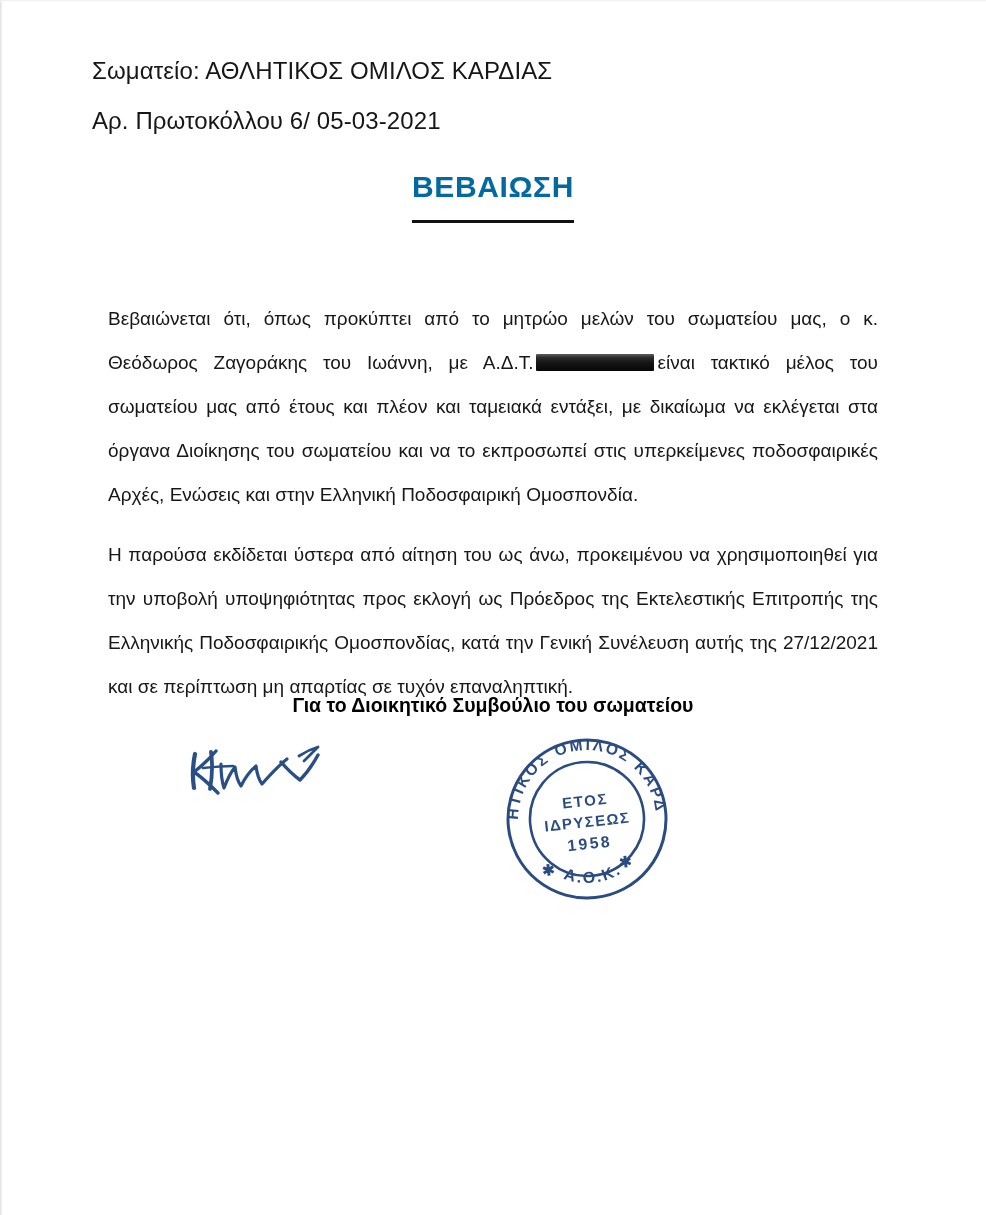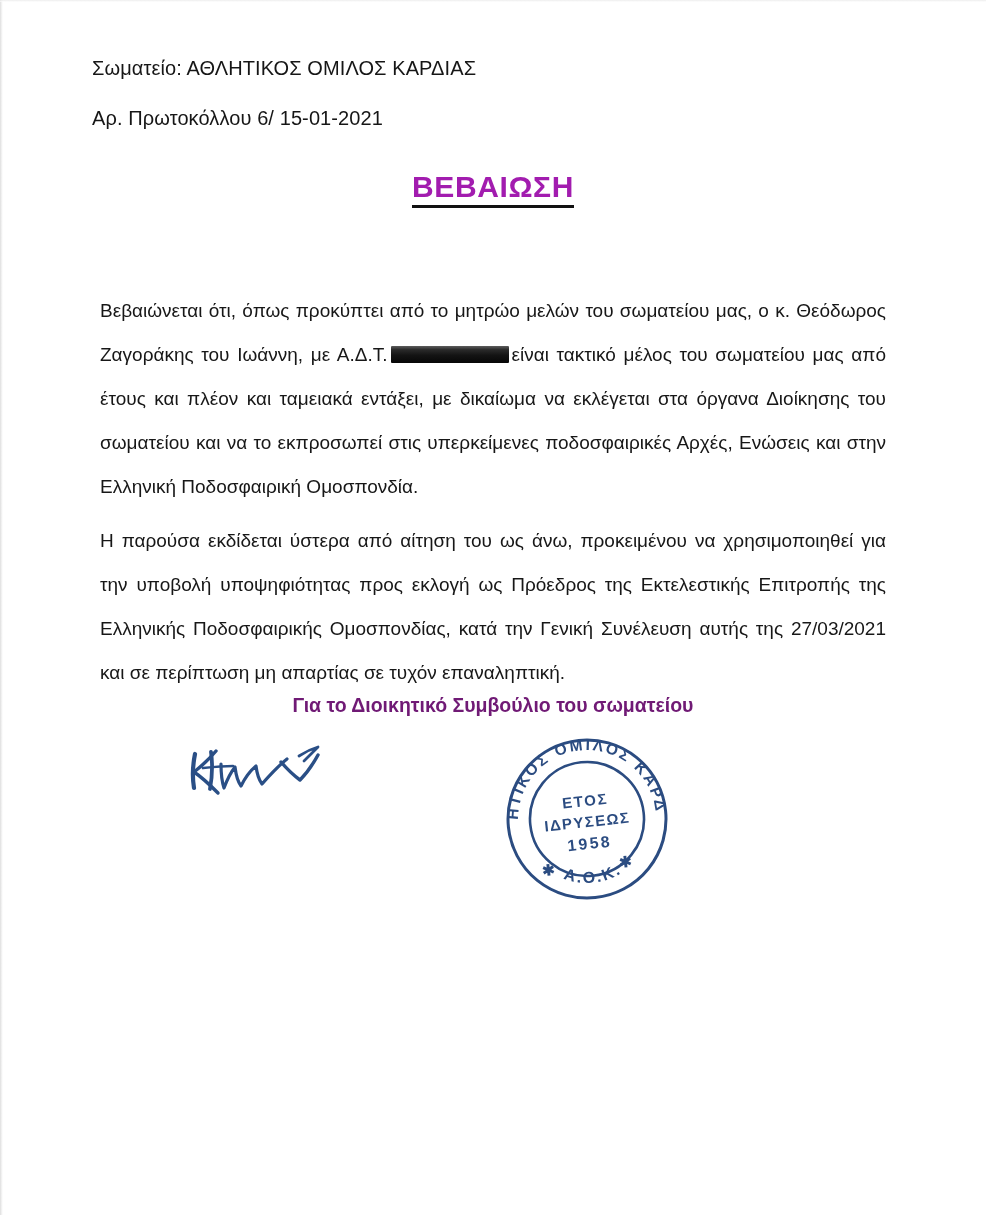--- a/index.html
+++ b/index.html
@@ -39,54 +39,54 @@
 
   .content {
     position: absolute;
     left: 92px;
     top: 0;
     width: 802px;
   }
 
   
   .hdr-line {
-    font-size: 20px;
+    font-size: 24px;
     letter-spacing: .1px;
     color: #161616;
     white-space: nowrap;
   }
   #hdr-society { position: absolute; top: 57px; left: 0; }
   #hdr-protocol { position: absolute; top: 107px; left: 0; }
 
   
   .doc-title {
     position: absolute;
     top: 170px;
     left: 0;
     width: 802px;
     text-align: center;
   }
   .doc-title span {
     font-size: 30px;
     font-weight: bold;
     letter-spacing: .6px;
     border-bottom: 3px solid #111;
-    padding-bottom: 2px;
-    color: #a21caf;
+    padding-bottom: 17px;
+    color: #0369a1;
   }
 
   
   .body-block {
     position: absolute;
     top: 281px;
     left: 0;
     width: 802px;
   }
   p.para {
-    margin: 8px;
+    margin: 16px;
     font-size: 19px;
     line-height: 44px;
     text-align: justify;
     text-justify: inter-word;
     color: #171717;
     letter-spacing: 0;
   }
   p.para + p.para { margin-top: 10px; }
   
   .redaction {
@@ -101,21 +101,21 @@
 
   
   .sign-heading {
     position: absolute;
     top: 694px;
     left: 0;
     width: 802px;
     text-align: center;
     font-size: 19.5px;
     font-weight: bold;
-    color: #701a75;
+    color: #000000;
   }
   .sign-row {
     position: absolute;
     top: 740px;
     left: 0;
     width: 802px;
     height: 160px;
   }
   .sign-col {
     position: absolute;
@@ -161,31 +161,31 @@
 
 <div class="page">
 
   <div class="scan-edge-left"></div>
   <div class="scan-edge-top"></div>
 
   <div class="content">
 
     <div class="hdr-line" id="hdr-society">Σωματείο: ΑΘΛΗΤΙΚΟΣ ΟΜΙΛΟΣ ΚΑΡΔΙΑΣ</div>
 
-    <div class="hdr-line" id="hdr-protocol">Αρ. Πρωτοκόλλου 6/ 15-01-2021</div>
+    <div class="hdr-line" id="hdr-protocol">Αρ. Πρωτοκόλλου 6/ 05-03-2021</div>
 
     <div class="doc-title">
       <span>ΒΕΒΑΙΩΣΗ</span>
     </div>
 
     <div class="body-block">
 
       <p class="para"><span>Βεβαιώνεται ότι, όπως προκύπτει από το μητρώο μελών του σωματείου μας, ο κ. Θεόδωρος Ζαγοράκης του Ιωάννη, με Α.Δ.Τ.</span><span class="redaction"></span><span>είναι τακτικό μέλος του σωματείου μας από έτους και πλέον και ταμειακά εντάξει, με δικαίωμα να εκλέγεται στα όργανα Διοίκησης του σωματείου και να το εκπροσωπεί στις υπερκείμενες ποδοσφαιρικές Αρχές, Ενώσεις και στην Ελληνική Ποδοσφαιρική Ομοσπονδία.</span></p>
 
-      <p class="para"><span>Η παρούσα εκδίδεται ύστερα από αίτηση του ως άνω, προκειμένου να χρησιμοποιηθεί για την υποβολή υποψηφιότητας προς εκλογή ως  Πρόεδρος της Εκτελεστικής Επιτροπής της Ελληνικής Ποδοσφαιρικής Ομοσπονδίας, κατά την Γενική Συνέλευση αυτής της 27/03/2021 και σε περίπτωση μη απαρτίας σε τυχόν επαναληπτική.</span></p>
+      <p class="para"><span>Η παρούσα εκδίδεται ύστερα από αίτηση του ως άνω, προκειμένου να χρησιμοποιηθεί για την υποβολή υποψηφιότητας προς εκλογή ως  Πρόεδρος της Εκτελεστικής Επιτροπής της Ελληνικής Ποδοσφαιρικής Ομοσπονδίας, κατά την Γενική Συνέλευση αυτής της 27/12/2021 και σε περίπτωση μη απαρτίας σε τυχόν επαναληπτική.</span></p>
     </div>
 
     <div class="sign-heading">Για το Διοικητικό Συμβούλιο του σωματείου</div>
 
     <div class="sign-row">
 
       <div class="sign-col left">
 
         <div class="sign-scribble">
           <svg width="170" height="60" viewBox="0 0 170 60" aria-hidden="true">

